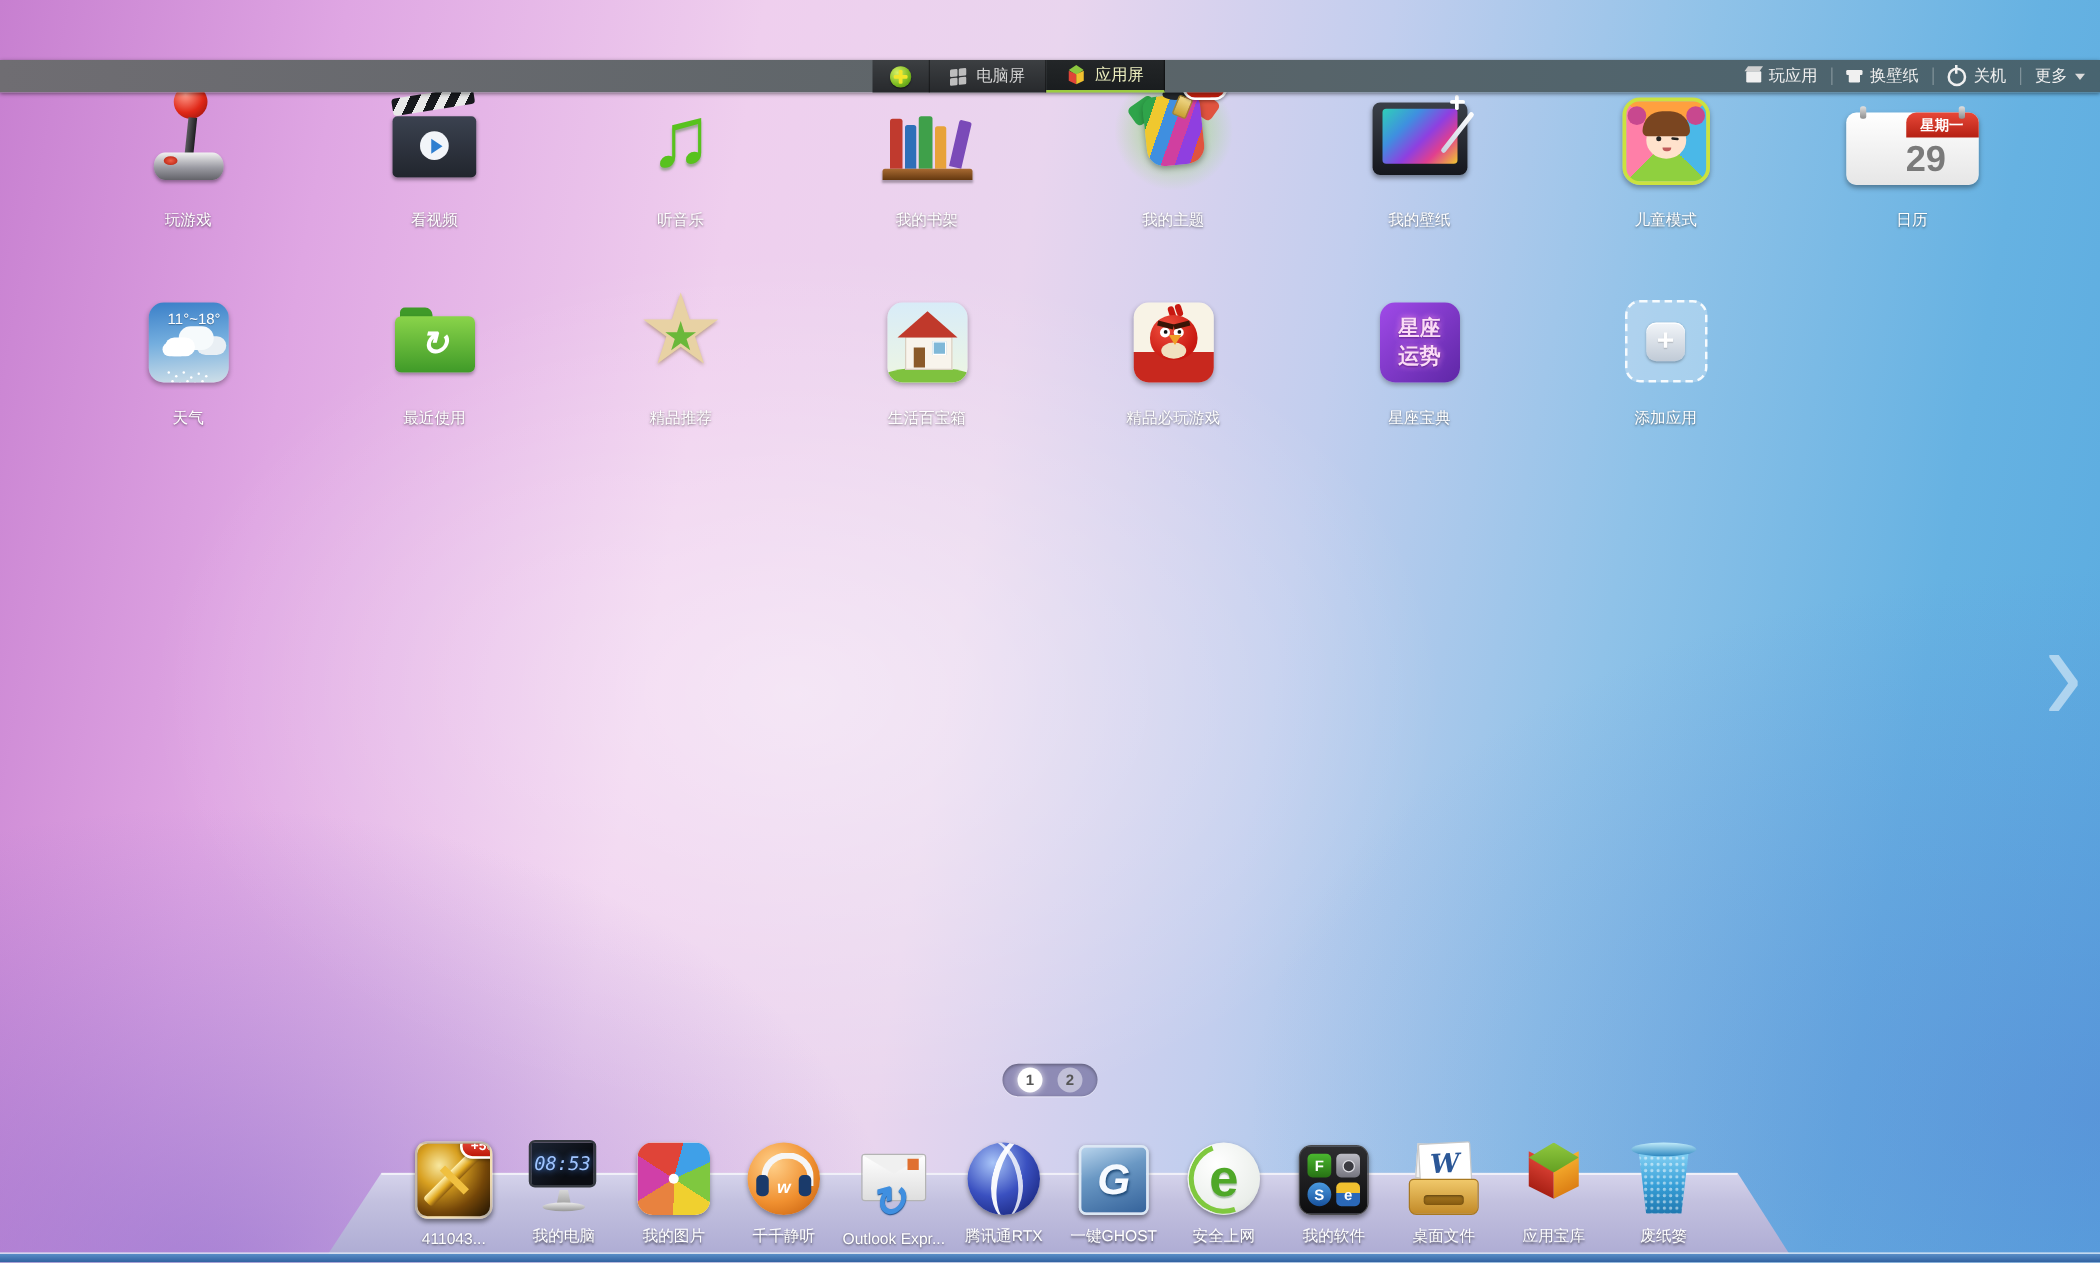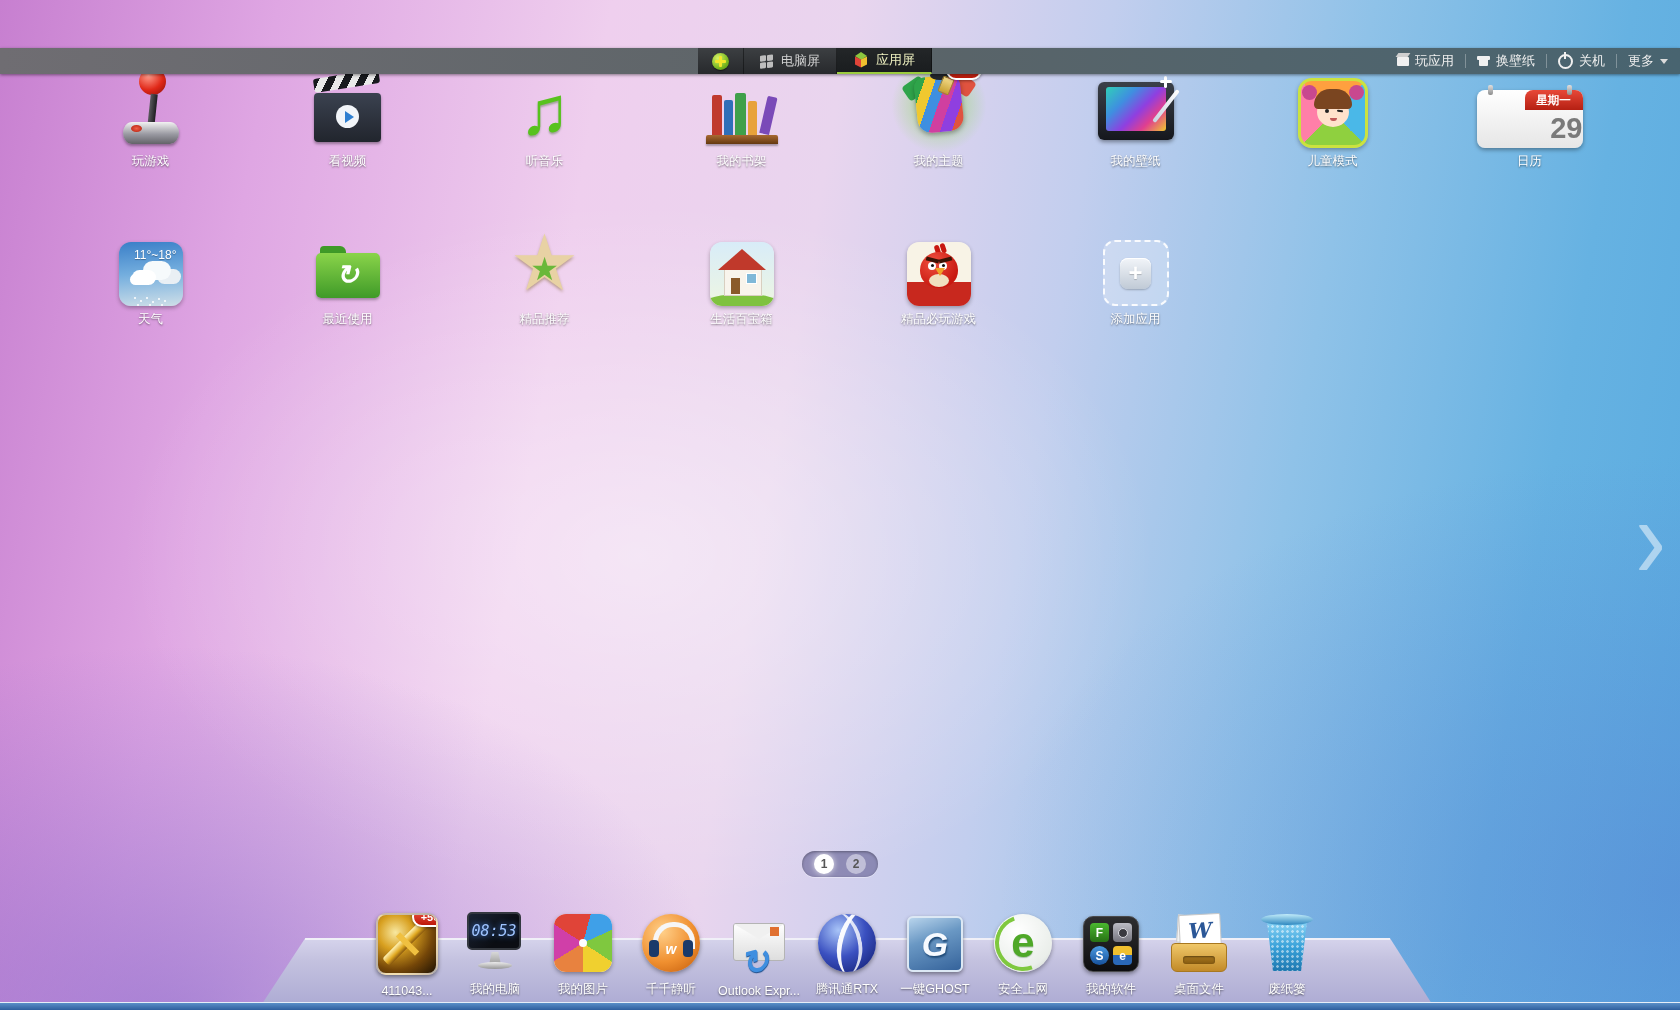--- a/index.html
+++ b/index.html
@@ -43,21 +43,21 @@
   .i-shirt i{position:absolute;left:2px;top:2px;width:9px;height:8px;background:#f0f0f0;border-radius:1px;}
   .i-shirt i + i{left:0;top:0;width:13px;height:4px;}
   .i-power{width:11px;height:11px;border:2px solid #f0f0f0;border-radius:50%;position:relative;}
   .i-power i{position:absolute;left:3.5px;top:-4px;width:2.5px;height:7px;background:#f0f0f0;}
   .i-caret{width:0;height:0;border-left:4px solid transparent;border-right:4px solid transparent;border-top:5px solid #dcdcdc;}
   
   .row{position:absolute;left:52px;display:flex;}
   .row1{top:50px;} .row2{top:208px;}
   .cell{width:197px;display:flex;flex-direction:column;align-items:center;cursor:default;}
   .ibox{height:98px;display:flex;align-items:flex-end;justify-content:center;position:relative;}
-  .glabel{margin-top:5px;color:#fff;font-size:12.5px;text-shadow:0 1px 2px rgba(0,0,0,.55);white-space:nowrap;}
+  .glabel{margin-top:20px;color:#fff;font-size:12.5px;text-shadow:0 1px 2px rgba(0,0,0,.55);white-space:nowrap;}
   .badge{position:absolute;min-width:24px;height:16px;border-radius:10px;padding:0 4px;
     background:linear-gradient(#f25848,#bd1808);border:2px solid #fff;color:#fff;font-size:11px;font-weight:bold;
     display:flex;align-items:center;justify-content:center;box-shadow:0 1px 3px rgba(0,0,0,.4);z-index:5;}
   
   .ic-joy{width:70px;height:82px;position:relative;}
   .ic-joy i{position:absolute;}
   .jy-base{bottom:4px;left:7px;width:56px;height:22px;border-radius:9px/11px;background:linear-gradient(#f2f2f2,#9a9aa2 55%,#636369);box-shadow:0 2px 3px rgba(0,0,0,.35);}
   .jy-stick{bottom:20px;left:33px;width:7px;height:34px;background:linear-gradient(90deg,#5a5a5e,#1d1d20);transform:rotate(6deg);}
   .jy-ball{top:2px;left:23px;width:27px;height:27px;border-radius:50%;background:radial-gradient(circle at 35% 28%,#ff9d8d,#e02818 55%,#870d06);}
   .jy-btn{bottom:16px;left:15px;width:11px;height:7px;border-radius:50%;background:radial-gradient(#f06048,#b01808);}
@@ -108,21 +108,21 @@
   .kd-bunL{left:1px;top:4px;width:15px;height:15px;border-radius:50%;background:#c8488f;}
   .kd-bunR{right:1px;top:4px;width:15px;height:15px;border-radius:50%;background:#c8488f;}
   .kd-hair{left:13px;top:8px;width:38px;height:20px;border-radius:19px 19px 5px 5px;background:#7a4520;}
   .kd-face{left:16px;top:16px;width:32px;height:30px;border-radius:50%;background:#ffe2cc;}
   .kd-eyeL{left:24px;top:28px;width:4px;height:4px;border-radius:50%;background:#222;}
   .kd-wink{left:36px;top:29px;width:6px;height:2px;border-radius:2px;background:#222;transform:rotate(8deg);}
   .kd-mouth{left:29px;top:37px;width:7px;height:3px;border-radius:0 0 4px 4px;background:#c05a5a;}
   
   .ic-cal{width:58px;height:58px;border-radius:8px;background:linear-gradient(#ffffff,#e6e6e6);box-shadow:0 2px 4px rgba(0,0,0,.35);position:relative;padding-left:48px;}
   .cal-top{height:20px;border-radius:8px 8px 0 0;background:linear-gradient(#e84838,#b52013);color:#fff;font-size:11.5px;font-weight:bold;display:flex;align-items:center;justify-content:center;}
-  .cal-day{font-size:29px;font-weight:bold;color:#7a7a7a;text-align:right;line-height:36px;}
+  .cal-day{font-size:29px;font-weight:bold;color:#7a7a7a;text-align:left;line-height:36px;}
   .ic-cal i{position:absolute;top:-5px;width:5px;height:10px;background:linear-gradient(#e0e0e0,#8e8e8e);border-radius:2px;}
   .cal-cl1{left:11px;} .cal-cl2{right:11px;}
   
   .ic-wx{width:64px;height:64px;border-radius:12px;position:relative;overflow:hidden;
     background:linear-gradient(175deg,#3a7fc8 0%,#74aede 48%,#cfdfe8 100%);box-shadow:0 2px 4px rgba(0,0,0,.3);}
   .wx-temp{position:absolute;top:6px;right:6px;color:#fff;font-size:12px;text-shadow:0 1px 1px rgba(0,0,0,.3);}
   .ic-wx i{position:absolute;}
   .wx-cloud{left:13px;top:28px;width:24px;height:15px;border-radius:10px;background:#fff;
     box-shadow:13px -7px 0 2px #f6fafc, 25px -1px 0 0 #e9eff4, -4px 2px 0 -2px #fff;}
   .wx-rain{left:15px;bottom:7px;width:2px;height:2px;border-radius:50%;background:#fff;
@@ -477,20 +477,29 @@
           <i class="bd-pupil"></i>
           <i class="bd-browL"></i>
           <i class="bd-browR"></i>
           <i class="bd-beak"></i>
     </div>
       </div>
     <div class="glabel">精品必玩游戏</div>
   </div>
   <div class="cell">
     <div class="ibox">
+        <div class="ic-horo">
+      <span>星座</span>
+      <span>运势</span>
+    </div>
+      </div>
+    <div class="glabel">星座宝典</div>
+  </div>
+  <div class="cell">
+    <div class="ibox">
         <div class="ic-add">
       <div class="ad-btn">+</div>
     </div>
       </div>
     <div class="glabel">添加应用</div>
   </div>
 </div>
 
 <div class="next">›</div>
 
@@ -582,19 +591,27 @@
       <i class="dw-p2"></i>
       <i class="dw-p1">
           <span>W</span>
         </i>
       <i class="dw-box"></i>
         <i class="dw-slot"></i>
     </div>
     <div class="dlabel">桌面文件</div>
   </div>
   <div class="ditem">
+    <div class="dicon dk-cube">
+      <i class="cb-left"></i>
+        <i class="cb-right"></i>
+        <i class="cb-top"></i>
+    </div>
+    <div class="dlabel">应用宝库</div>
+  </div>
+  <div class="ditem">
     <div class="dicon dk-trash">
       <i class="tr-body"></i>
         <i class="tr-rim"></i>
     </div>
     <div class="dlabel">废纸篓</div>
   </div>
 </div>
 
 </body></html>

